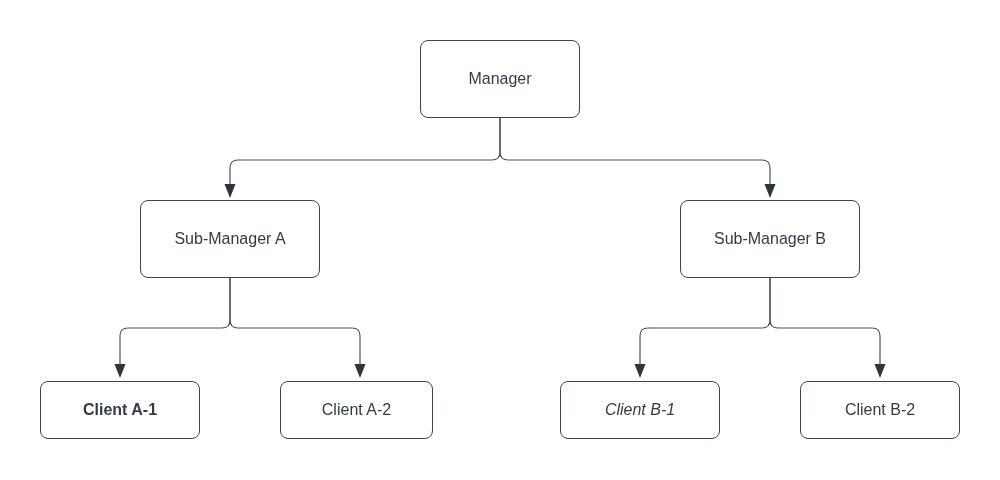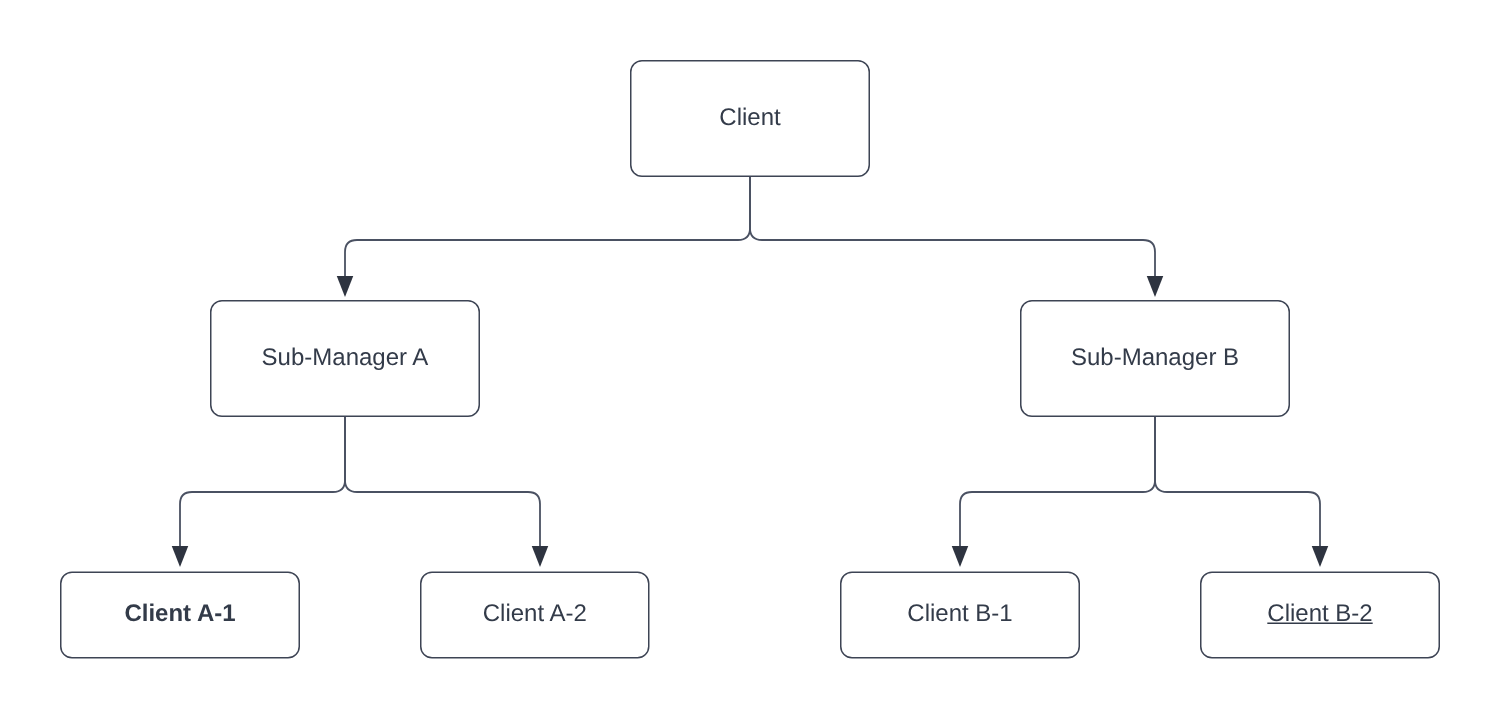--- a/index.html
+++ b/index.html
@@ -48,22 +48,22 @@
     color: var(--text);
     font-size: 16px;
     line-height: 1.2;
     text-align: center;
   }
   .node-manager       { left: 420px; top: 40px;  width: 160px; height: 78px; }
   .node-sub-manager-a { left: 140px; top: 200px; width: 180px; height: 78px; }
   .node-sub-manager-b { left: 680px; top: 200px; width: 180px; height: 78px; }
   .node-client-a1     { left: 40px;  top: 381px; width: 160px; height: 58px; font-weight: bold; }
   .node-client-a2     { left: 280px; top: 381px; width: 153px; height: 58px; }
-  .node-client-b1     { left: 560px; top: 381px; width: 160px; height: 58px; }
-  .node-client-b2     { left: 800px; top: 381px; width: 160px; height: 58px; text-decoration: underline; }
+  .node-client-b1     { left: 560px; top: 381px; width: 160px; height: 58px; font-style: italic; }
+  .node-client-b2     { left: 800px; top: 381px; width: 160px; height: 58px; }
 </style>
 </head>
 <body>
 
 <div class="canvas">
 
   <svg class="edges-layer" width="1000" height="480" viewBox="0 0 1000 480" xmlns="http://www.w3.org/2000/svg">
 
     <g>
       <path class="edge-line" d="M500 118 V152 Q500 160 492 160 H238 Q230 160 230 168 V186"></path>
@@ -90,21 +90,21 @@
       <polygon class="arrowhead" points="634.5,364 645.5,364 640,378"></polygon>
     </g>
 
     <g>
       <path class="edge-line" d="M770 278 V320 Q770 328 778 328 H872 Q880 328 880 336 V366"></path>
       <polygon class="arrowhead" points="874.5,364 885.5,364 880,378"></polygon>
     </g>
   </svg>
 
   <div class="node node-manager">
-    <span>Client</span>
+    <span>Manager</span>
   </div>
 
   <div class="node node-sub-manager-a">
     <span>Sub-Manager A</span>
   </div>
 
   <div class="node node-sub-manager-b">
     <span>Sub-Manager B</span>
   </div>
 

